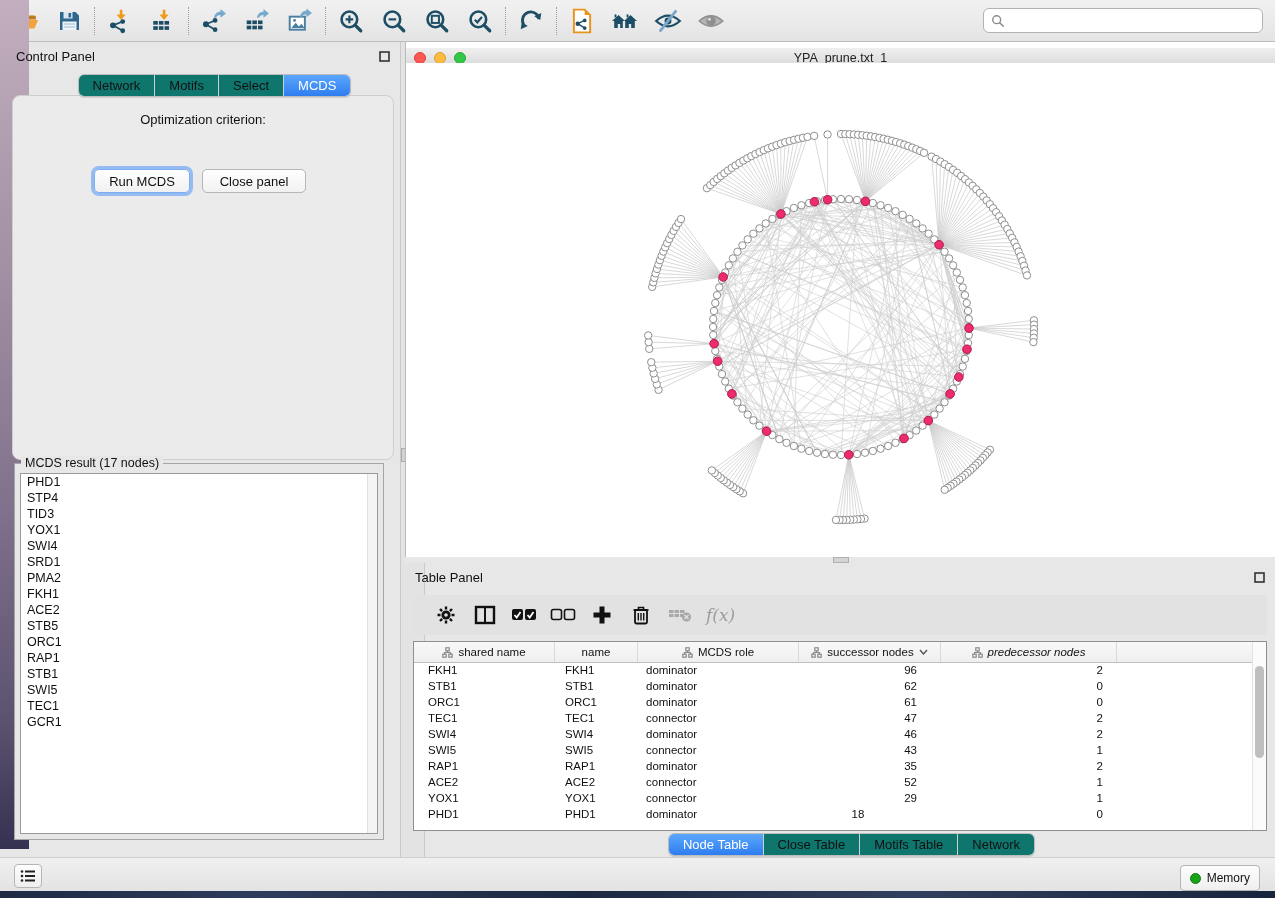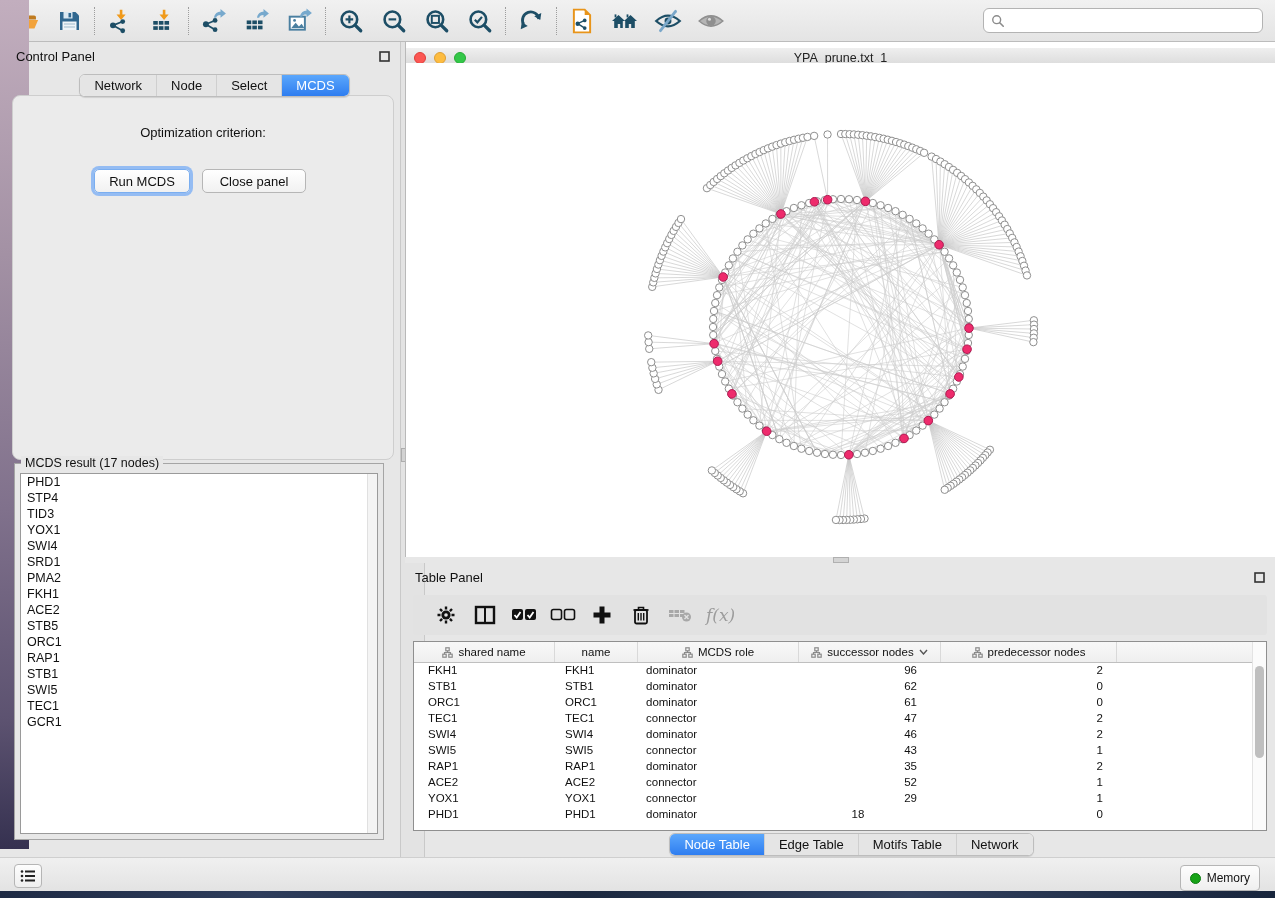--- a/index.html
+++ b/index.html
@@ -26,29 +26,29 @@
 
   
   #control-panel{left:6px;top:42px;width:394px;height:815px;}
   .panel-title-row{position:absolute;left:0;top:0;width:100%;height:28px;display:flex;align-items:center;
                    padding:0 10px;box-sizing:border-box;font-size:13px;}
   .panel-title-row .spacer{flex:1;}
   .mini-ico{width:14px;height:14px;display:flex;align-items:center;justify-content:center;cursor:pointer;margin-left:8px;}
 
   .seg-tabs{display:flex;border:1px solid #bdbdbd;border-radius:6px;overflow:hidden;background:#fff;
             box-shadow:0 1px 1px rgba(0,0,0,.12);}
-  .seg-tab{padding:0 14px;height:21px;line-height:21px;font-size:13px;background:#e5e5e5;color:#111;
+  .seg-tab{padding:0 14px;height:21px;line-height:21px;font-size:13px;background:#0f766e;color:#111;
            border-right:1px solid #cfcfcf;cursor:pointer;white-space:nowrap;}
   .seg-tab:last-child{border-right:none;}
   .seg-tab.active{background:linear-gradient(#5ba7fc,#2e7df0);color:#fff;}
   #cp-tabs{position:absolute;left:0;top:32px;width:100%;display:flex;justify-content:center;z-index:2;}
 
   #opt-panel{position:absolute;left:6px;top:53px;width:382px;height:365px;background:#ebebeb;
              border:1px solid #cecece;border-radius:8px;box-sizing:border-box;}
-  #opt-label{position:absolute;left:0;top:16px;width:100%;text-align:center;font-size:13px;margin-top:13px;}
+  #opt-label{position:absolute;left:0;top:16px;width:100%;text-align:center;font-size:13px;}
   #criterion-select{position:absolute;left:31px;top:39px;width:311px;height:23px;background:#fff;border:1px solid #aeaeae;
              border-radius:5px;display:flex;align-items:center;box-sizing:border-box;padding-left:12px;font-size:13px;cursor:pointer;}
   #criterion-select .stepper{position:absolute;right:1px;top:1px;width:19px;height:19px;border-radius:4px;
              background:linear-gradient(#66b1fd,#2e7ef0);display:flex;flex-direction:column;align-items:center;justify-content:center;gap:2px;}
   .btn{height:24px;background:linear-gradient(#ffffff,#f1f1f1);border:1px solid #b6b6b6;border-radius:5px;
        font-size:13px;font-family:"Liberation Sans",sans-serif;display:flex;align-items:center;justify-content:center;cursor:pointer;box-sizing:border-box;}
   #run-btn{position:absolute;left:81px;top:73px;width:96px;box-shadow:0 0 0 3px rgba(76,150,250,.55);border-color:#7aaef0;}
   #closepanel-btn{position:absolute;left:189px;top:73px;width:104px;}
 
   #mcds-fieldset{position:absolute;left:8px;top:421px;width:370px;height:377px;border:1px solid #a5a5a5;
@@ -291,21 +291,21 @@
       <span class="mini-ico">
         <svg width="11" height="11" viewBox="0 0 11 11">
             <path d="M1.5 1.5l8 8M9.5 1.5l-8 8" stroke="#222" stroke-width="2.2" stroke-linecap="round"></path>
           </svg>
       </span>
     </div>
 
     <div id="cp-tabs">
         <div class="seg-tabs" id="cp-tabs-inner">
           <span class="seg-tab">Network</span>
-          <span class="seg-tab">Node</span>
+          <span class="seg-tab">Motifs</span>
           <span class="seg-tab">Select</span>
           <span class="seg-tab active">MCDS</span>
         </div>
       </div>
 
     <div id="opt-panel">
       <div id="opt-label">Optimization criterion:</div>
       <div id="run-btn" class="btn">
         <span>Run MCDS</span>
       </div>
@@ -1166,21 +1166,21 @@
                 <rect x="0.8" y="7.2" width="3.4" height="3"></rect>
                 <rect x="6.8" y="7.2" width="3.4" height="3"></rect>
                 <path d="M5.5 3.8v1.7M2.5 7.2V5.5h6v1.7"></path>
               </g>
             </svg>
             <span>successor nodes</span>
             <svg width="9" height="6" viewBox="0 0 9 6">
               <path d="M1 1l3.5 4L8 1" fill="none" stroke="#555" stroke-width="1.4"></path>
             </svg>
           </div>
-          <div class="hcell" style="width: 176px;">
+          <div class="hcell" style="width: 176px; font-style: italic;">
             <svg width="11" height="11" viewBox="0 0 11 11">
               <g fill="none" stroke="#8a8a8a" stroke-width="1.2">
                 <rect x="3.8" y="0.8" width="3.4" height="3"></rect>
                 <rect x="0.8" y="7.2" width="3.4" height="3"></rect>
                 <rect x="6.8" y="7.2" width="3.4" height="3"></rect>
                 <path d="M5.5 3.8v1.7M2.5 7.2V5.5h6v1.7"></path>
               </g>
             </svg>
             <span>predecessor nodes</span>
           </div>
@@ -1259,21 +1259,21 @@
           </div>
         </div>
       <div id="nt-scroll">
         <div id="nt-thumb"></div>
       </div>
     </div>
 
     <div id="tp-tabs">
         <div class="seg-tabs" id="tp-tabs-inner">
           <span class="seg-tab active">Node Table</span>
-          <span class="seg-tab">Edge Table</span>
+          <span class="seg-tab">Close Table</span>
           <span class="seg-tab">Motifs Table</span>
           <span class="seg-tab">Network</span>
         </div>
       </div>
   </div>
 
   <div id="status-bar" class="abs">
     <div id="list-btn">
       <svg width="16" height="14" viewBox="0 0 16 14">
         <g fill="#222">

